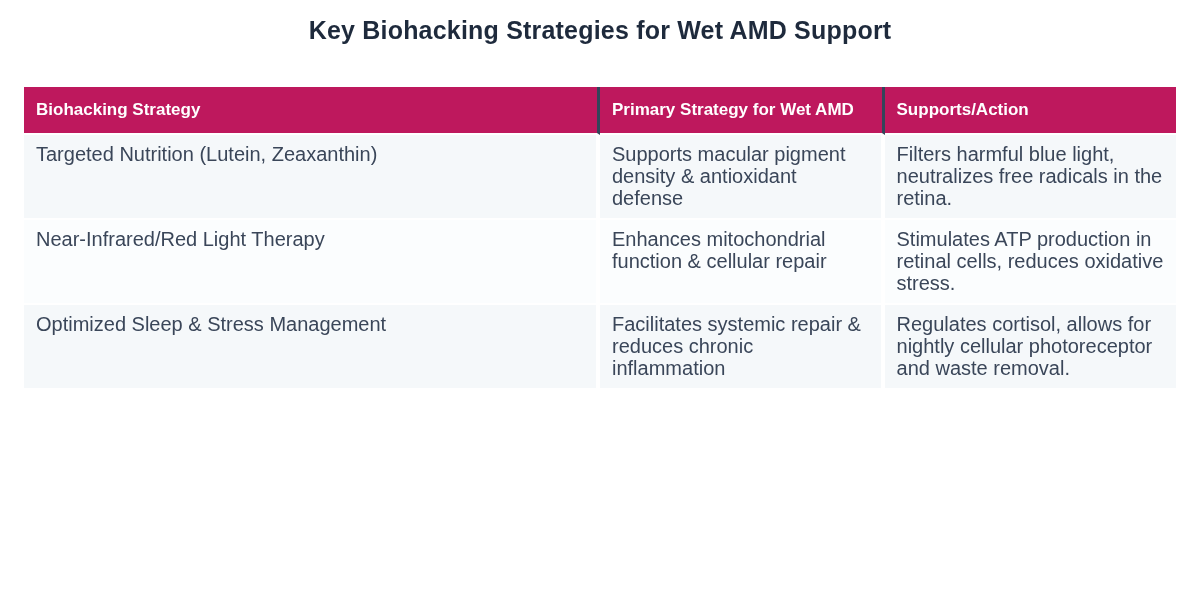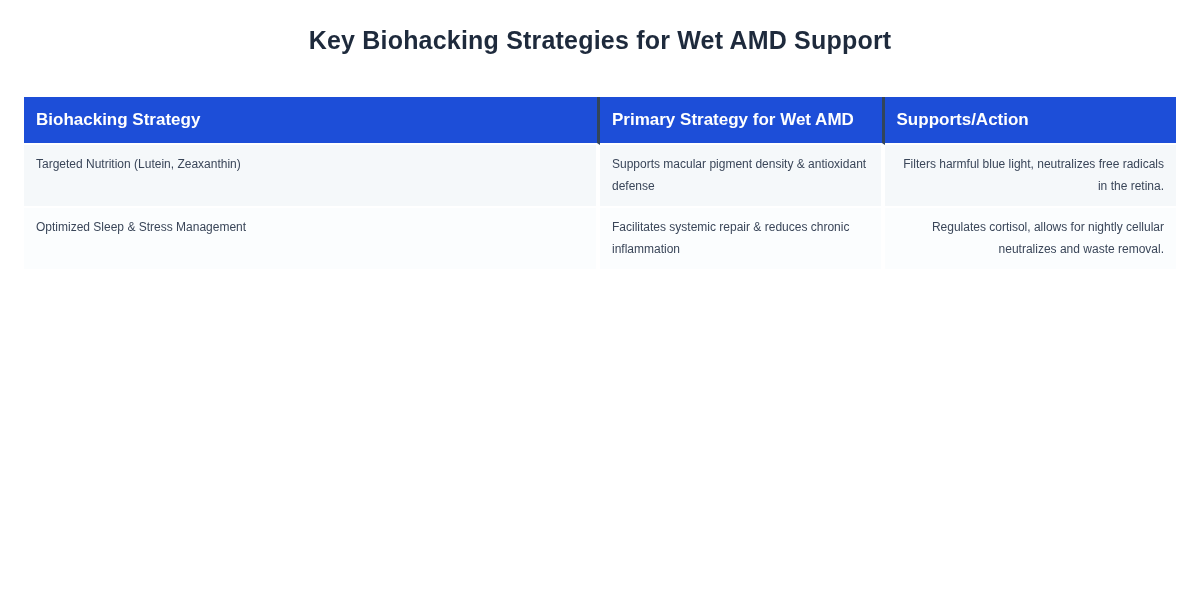--- a/index.html
+++ b/index.html
@@ -10,60 +10,60 @@
     height: 600px;
     overflow: hidden;
     font-family: "Liberation Sans", "DejaVu Sans", sans-serif;
   }
   .page {
     width: 1200px;
     height: 600px;
     position: relative;
   }
   .page-title {
-    margin: 26px 0 0 0;
+    margin: 16px 0 0 0;
     text-align: center;
     font-size: 25px;
     font-weight: bold;
     color: #1e2a3c;
     letter-spacing: 0.2px;
   }
   table.strategy-table {
     border-collapse: separate;
     border-spacing: 0;
     table-layout: fixed;
     width: 1152px;
     margin: 42px auto 0 auto;
   }
   .strategy-table col.c1 { width: 50.0%; }
   .strategy-table col.c2 { width: 24.7%; }
   .strategy-table col.c3 { width: 25.3%; }
   .strategy-table th {
-    background: #1d4ed8;
+    background: #be185d;
     color: #ffffff;
     font-size: 17px;
     font-weight: bold;
     text-align: left;
     vertical-align: middle;
     padding: 13px 12px;
     border-right: 3px solid #32455a;
     border-bottom: 2px solid #ffffff;
   }
   .strategy-table th:last-child { border-right: none; }
   .strategy-table td {
-    font-size: 12px;
+    font-size: 20px;
     line-height: 22px;
     color: #3a4659;
     text-align: left;
     vertical-align: top;
     padding: 8px 12px 9px 12px;
     border-right: 4px solid #ffffff;
     border-bottom: 2px solid #ffffff;
   }
-  .strategy-table td:last-child { border-right: none; text-align: right; }
+  .strategy-table td:last-child { border-right: none; }
   .strategy-table tbody tr:nth-child(odd) td { background: #f5f8fa; }
   .strategy-table tbody tr:nth-child(even) td { background: #fbfdfe; }
 </style>
 </head>
 <body>
 
 <div class="page">
   <h1 class="page-title">Key Biohacking Strategies for Wet AMD Support</h1>
 
   <table class="strategy-table">
@@ -79,19 +79,24 @@
         <th>Supports/Action</th>
       </tr>
     </thead>
     <tbody>
         <tr>
           <td>Targeted Nutrition (Lutein, Zeaxanthin)</td>
           <td>Supports macular pigment density &amp; antioxidant defense</td>
           <td>Filters harmful blue light, neutralizes free radicals in the retina.</td>
         </tr>
         <tr>
+          <td>Near-Infrared/Red Light Therapy</td>
+          <td>Enhances mitochondrial function &amp; cellular repair</td>
+          <td>Stimulates ATP production in retinal cells, reduces oxidative stress.</td>
+        </tr>
+        <tr>
           <td>Optimized Sleep &amp; Stress Management</td>
           <td>Facilitates systemic repair &amp; reduces chronic inflammation</td>
-          <td>Regulates cortisol, allows for nightly cellular neutralizes and waste removal.</td>
+          <td>Regulates cortisol, allows for nightly cellular photoreceptor and waste removal.</td>
         </tr>
       </tbody>
   </table>
 </div>
 
 </body></html>

